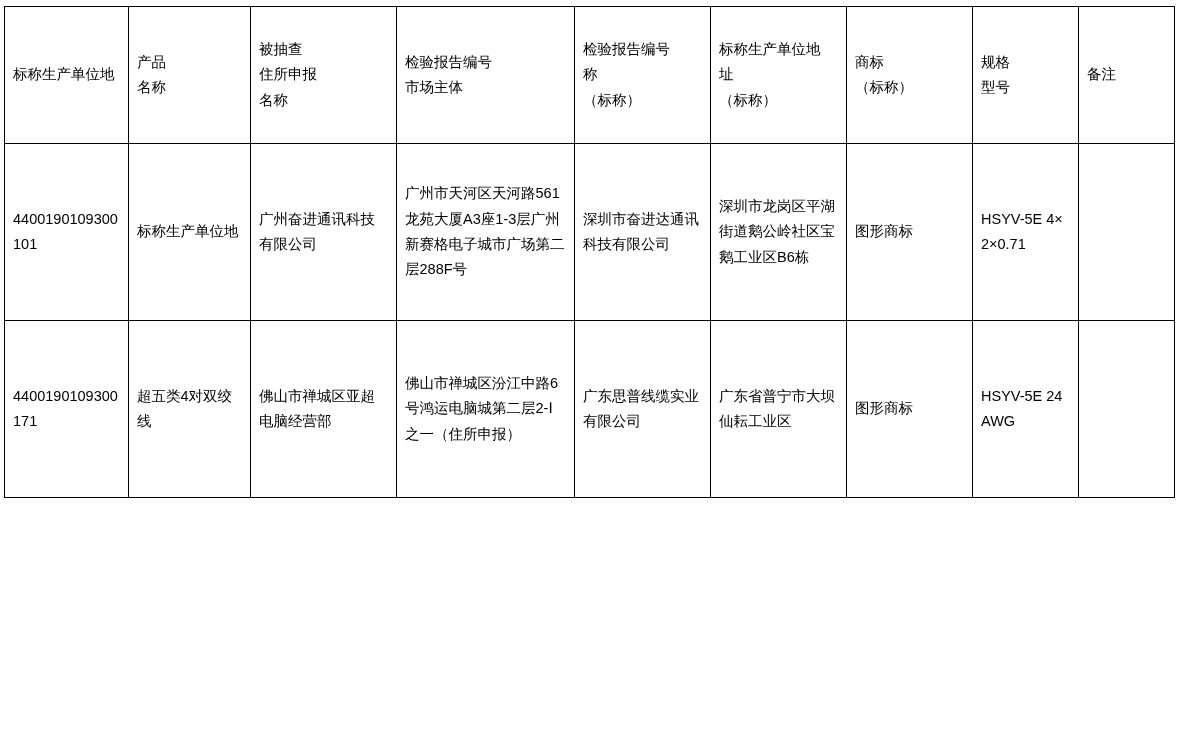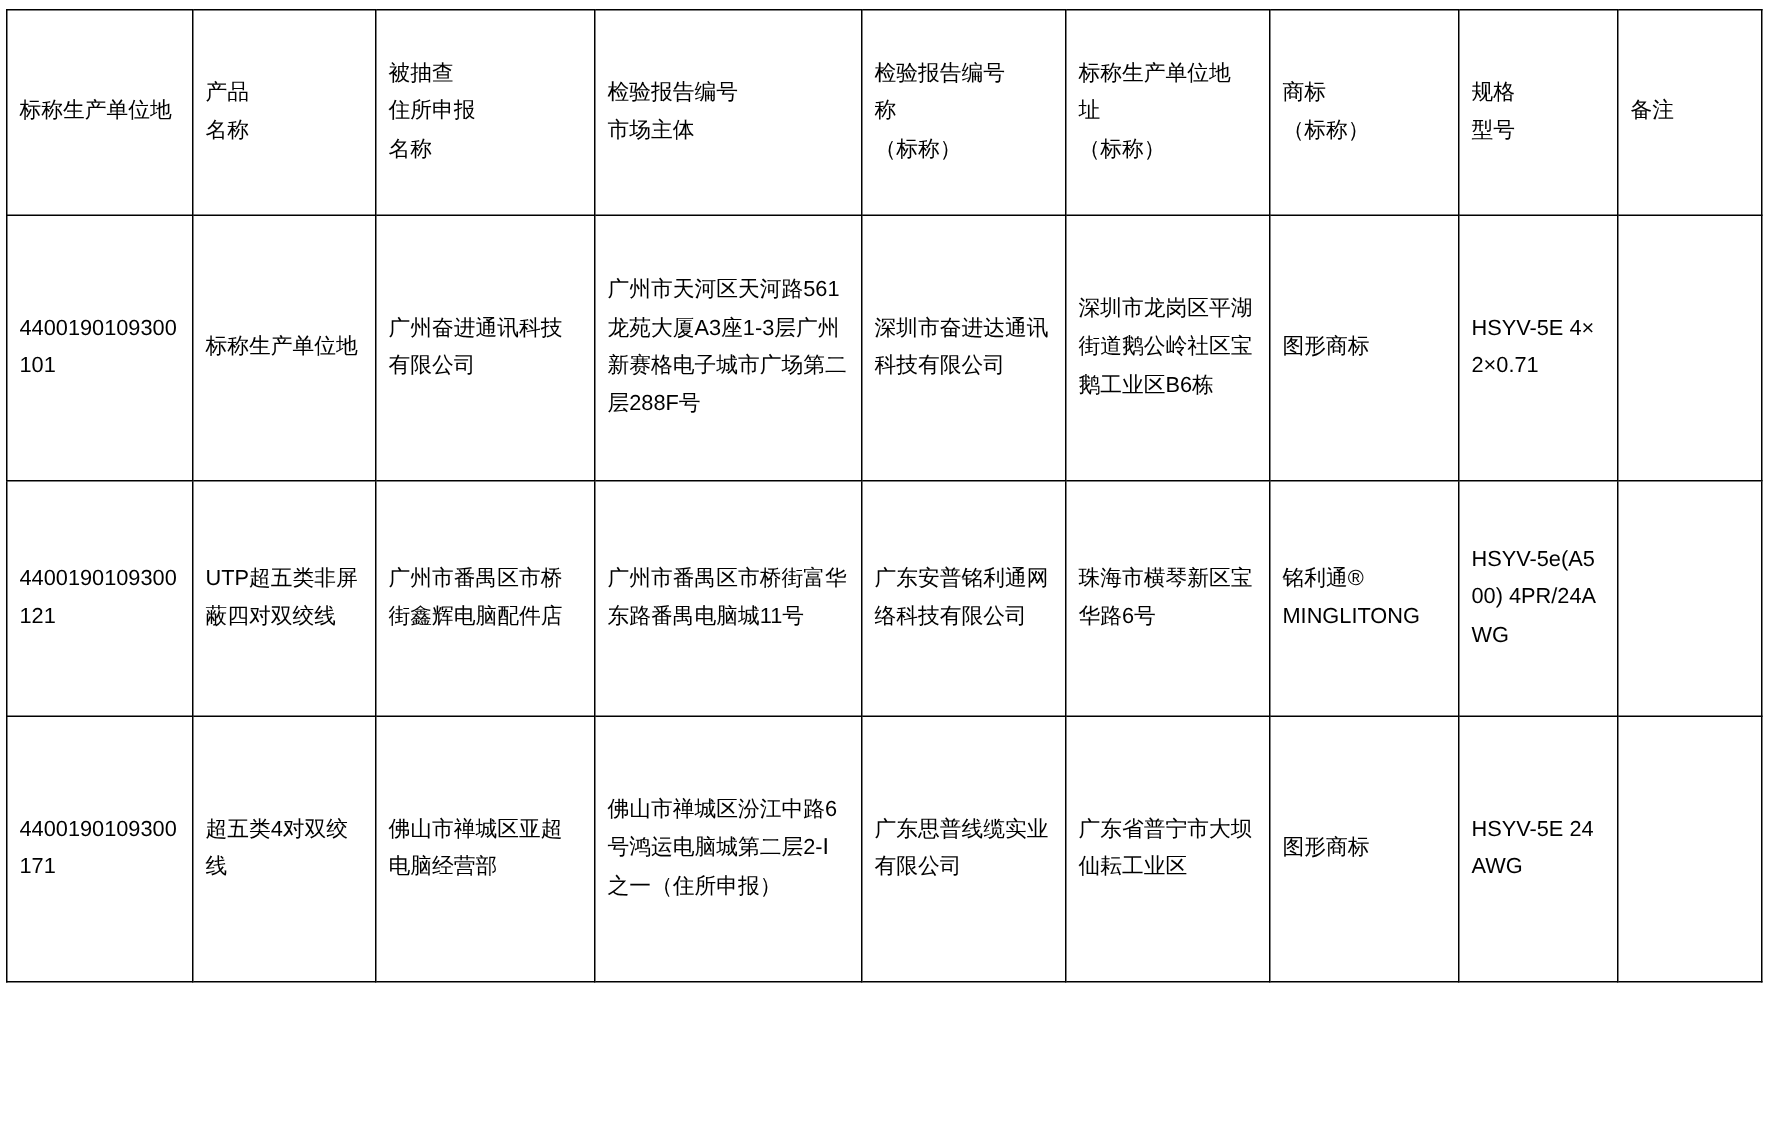--- a/index.html
+++ b/index.html
@@ -123,32 +123,20 @@
         <td class="center-v">4400190109300101</td>
         <td class="center-v">标称生产单位地</td>
         <td class="center-v">广州奋进通讯科技有限公司</td>
         <td class="center-v">广州市天河区天河路561龙苑大厦A3座1-3层广州新赛格电子城市广场第二层288F号</td>
         <td class="center-v">深圳市奋进达通讯科技有限公司</td>
         <td class="center-v">深圳市龙岗区平湖街道鹅公岭社区宝鹅工业区B6栋</td>
         <td class="center-v">图形商标</td>
         <td class="center-v">HSYV-5E 4×2×0.71</td>
         <td class="center-v"></td>
       </tr>
-      <tr class="r3">
-        <td class="center-v">4400190109300121</td>
-        <td class="center-v">UTP超五类非屏蔽四对双绞线</td>
-        <td class="center-v">广州市番禺区市桥街鑫辉电脑配件店</td>
-        <td class="center-v">广州市番禺区市桥街富华东路番禺电脑城11号</td>
-        <td class="center-v">广东安普铭利通网络科技有限公司</td>
-        <td class="center-v">珠海市横琴新区宝华路6号</td>
-        <td class="center-v" style="white-space: pre-line;">铭利通®
-MINGLITONG</td>
-        <td class="center-v">HSYV-5e(A500) 4PR/24AWG</td>
-        <td class="center-v"></td>
-      </tr>
       <tr class="r4">
         <td class="center-v">4400190109300171</td>
         <td class="center-v">超五类4对双绞线</td>
         <td class="center-v">佛山市禅城区亚超电脑经营部</td>
         <td class="center-v">佛山市禅城区汾江中路6号鸿运电脑城第二层2-Ⅰ之一（住所申报）</td>
         <td class="center-v">广东思普线缆实业有限公司</td>
         <td class="center-v">广东省普宁市大坝仙耘工业区</td>
         <td class="center-v">图形商标</td>
         <td class="center-v">HSYV-5E 24AWG</td>
         <td class="center-v"></td>

